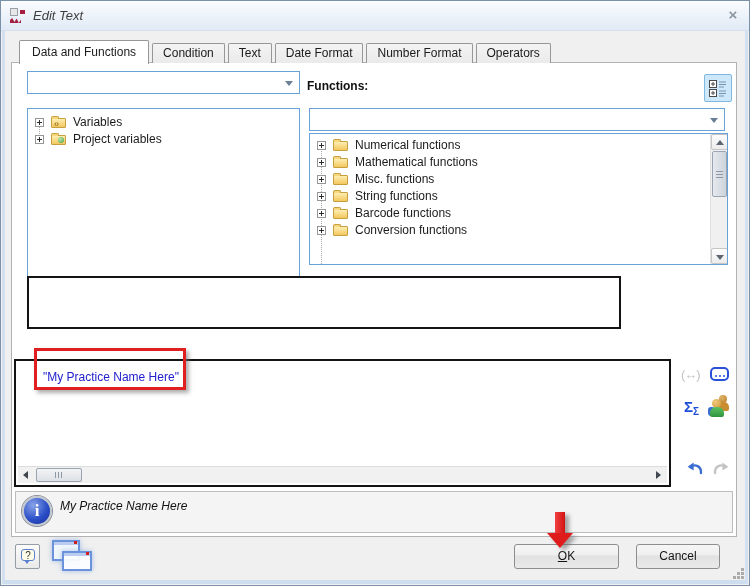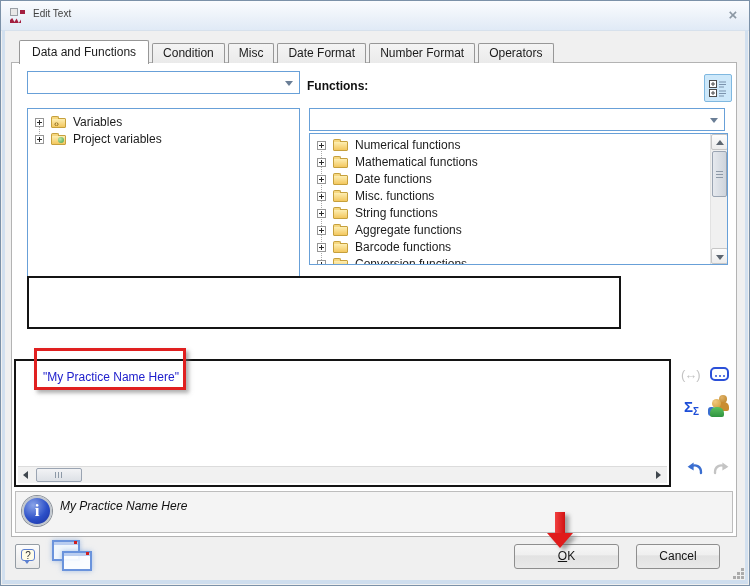--- a/index.html
+++ b/index.html
@@ -7,21 +7,21 @@
   .abs{position:absolute;}
   #window{position:relative;width:750px;height:586px;background:#f0f0f0;
           border:1px solid #7b91a8;overflow:hidden;font-size:12px;color:#1b1b1b;}
   .frame-edge{position:absolute;left:1px;right:1px;bottom:1px;top:29px;
           border-left:3px solid #d2e0ef;border-right:3px solid #d2e0ef;
           border-bottom:4px solid #cfdeee;pointer-events:none;z-index:50;}
   
   .titlebar{position:absolute;left:0;top:0;width:750px;height:30px;
           background:linear-gradient(#fafcfe,#e8eff8 70%,#e0eaf6);
           border-bottom:1px solid #d7e1ec;}
-  .title-text{position:absolute;left:32px;top:7px;font-size:10px;color:#3f3f3f;}
+  .title-text{position:absolute;left:32px;top:7px;font-size:13px;color:#3f3f3f;font-style:italic;}
   .close-x{position:absolute;left:722px;top:5px;width:20px;height:18px;text-align:center;
           color:#8c98a4;font-size:15px;font-weight:bold;cursor:default;}
   .app-icon{position:absolute;left:9px;top:7px;width:16px;height:16px;}
   .app-icon .p1{position:absolute;left:0;top:0;width:8px;height:8px;border:1px solid #9aa0a6;background:#e8e8e8;}
   .app-icon .p2{position:absolute;left:10px;top:2px;width:5px;height:4px;background:#a32040;}
   .app-icon .p3{position:absolute;left:0;top:10px;width:11px;height:5px;background:#a32040;
           clip-path:polygon(0 40%,20% 0,40% 80%,60% 10%,80% 100%,100% 30%,100% 100%,0 100%);}
   
   .tabstrip{position:absolute;left:18px;top:38px;height:24px;display:flex;align-items:flex-end;gap:3px;z-index:3;}
   .tab{border:1px solid #979797;border-bottom:none;height:20px;line-height:19px;padding:0 10px;
@@ -130,21 +130,21 @@
         <div class="p2"></div>
         <div class="p3"></div>
     </div>
     <div class="title-text">Edit Text</div>
     <div class="close-x">×</div>
   </div>
 
   <div class="tabstrip">
     <div class="tab active">Data and Functions</div>
     <div class="tab">Condition</div>
-    <div class="tab">Misc</div>
+    <div class="tab">Text</div>
     <div class="tab">Date Format</div>
     <div class="tab">Number Format</div>
     <div class="tab">Operators</div>
   </div>
 
   <div class="tabpage"></div>
 
   <div class="combo abs" style="left:26px;top:70px;width:273px;height:23px;">
     <span class="combo-text"></span>
     <span class="drop"></span>
@@ -192,36 +192,26 @@
         <span class="tree-label">Numerical functions</span>
       </div>
       <div class="tree-row">
         <span class="expander"></span>
         <span class="folder"></span>
         <span class="tree-label">Mathematical functions</span>
       </div>
       <div class="tree-row">
         <span class="expander"></span>
         <span class="folder"></span>
-        <span class="tree-label">Date functions</span>
-      </div>
-      <div class="tree-row">
-        <span class="expander"></span>
-        <span class="folder"></span>
         <span class="tree-label">Misc. functions</span>
       </div>
       <div class="tree-row">
         <span class="expander"></span>
         <span class="folder"></span>
         <span class="tree-label">String functions</span>
-      </div>
-      <div class="tree-row">
-        <span class="expander"></span>
-        <span class="folder"></span>
-        <span class="tree-label">Aggregate functions</span>
       </div>
       <div class="tree-row">
         <span class="expander"></span>
         <span class="folder"></span>
         <span class="tree-label">Barcode functions</span>
       </div>
       <div class="tree-row">
         <span class="expander"></span>
         <span class="folder"></span>
         <span class="tree-label">Conversion functions</span>

